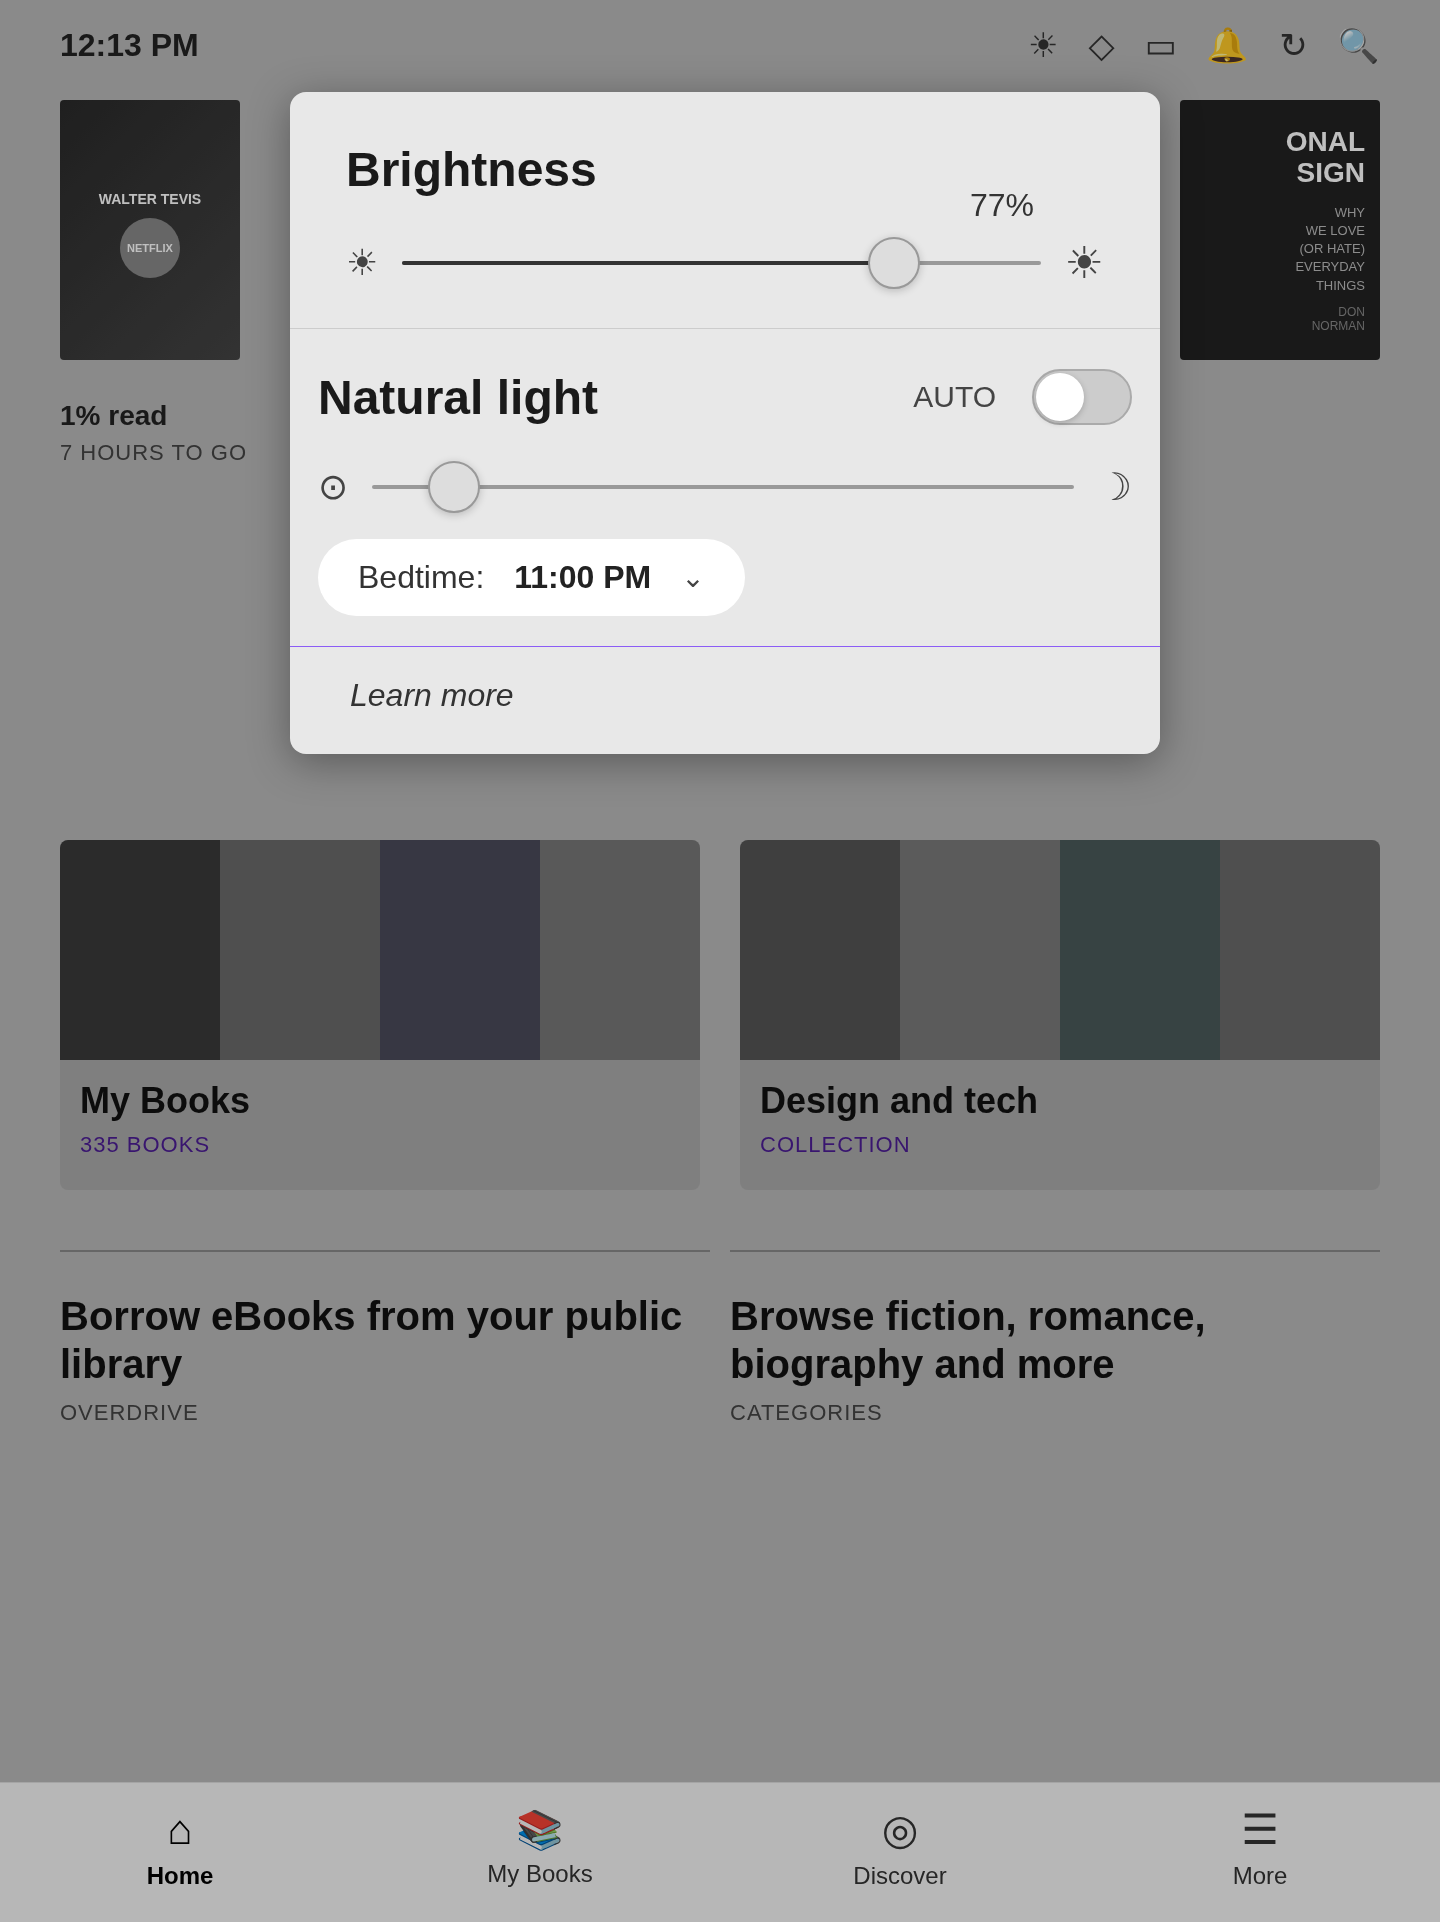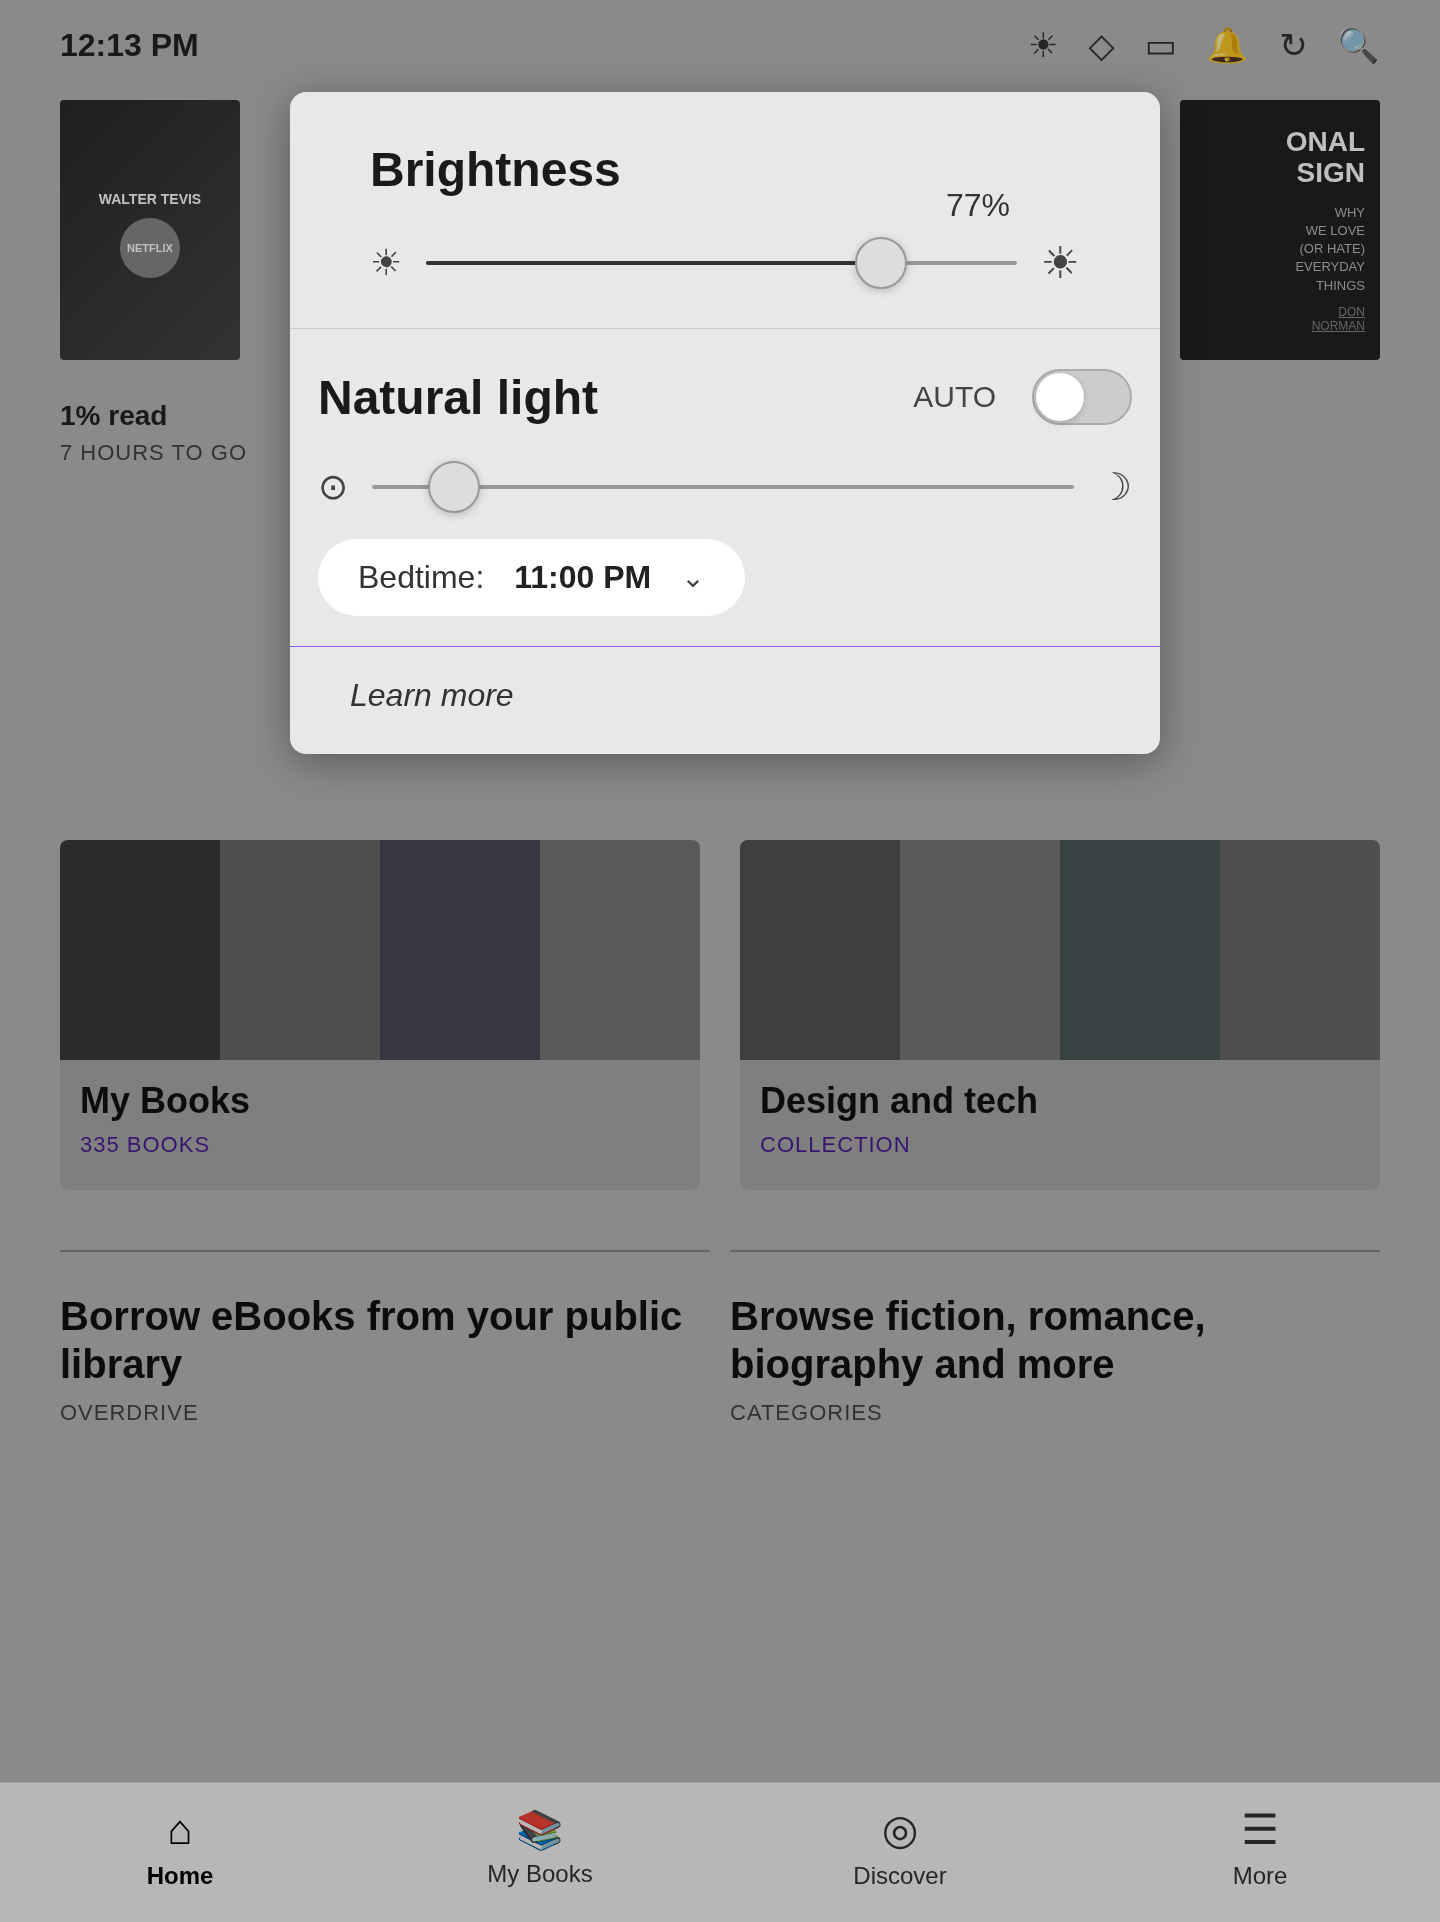--- a/index.html
+++ b/index.html
@@ -245,21 +245,21 @@
       left: 290px;
       width: 870px;
       background: #e8e8e8;
       border-radius: 16px;
       z-index: 30;
       overflow: hidden;
       box-shadow: 0 8px 40px rgba(0,0,0,0.35);
     }
 
     .brightness-section {
-      padding: 50px 80px 40px;
+      padding: 50px 56px 40px;
       border-bottom: 1px solid #ccc;
     }
 
     .section-title {
       font-size: 48px;
       font-weight: 600;
       color: #1a1a1a;
       margin-bottom: 40px;
     }
 
@@ -459,21 +459,21 @@
       <div class="book-info">
         <div class="book-title-small">1% read</div>
         <div class="book-subtitle-small">7 HOURS TO GO</div>
       </div>
     </div>
     <div style="flex:1;"></div>
     <div style="display:flex; flex-direction:column; align-items:flex-end;">
       <div class="book-cover book-cover-design" style="width:200px;">
         <div style="color:white;font-size:28px;font-weight:900;text-align:right;line-height:1.1;">ONAL<br>SIGN</div>
         <div style="color:#bbb;font-size:13px;text-align:right;margin-top:15px;line-height:1.4;">WHY<br>WE LOVE<br>(OR HATE)<br>EVERYDAY<br>THINGS</div>
-        <div style="color:#888;font-size:12px;margin-top:10px;text-align:right;text-decoration:underline;">DON<br>NORMAN</div>
+        <div style="color:#888;font-size:12px;margin-top:10px;text-align:right;">DON<br>NORMAN</div>
       </div>
     </div>
   </div>
 </div>
 
 <div class="collections-section">
   <div class="collection-card">
     <div class="collection-images">
       <div class="collection-img" style="background:#3a3a3a;"></div>
       <div class="collection-img" style="background:#6a6a6a;"></div>

